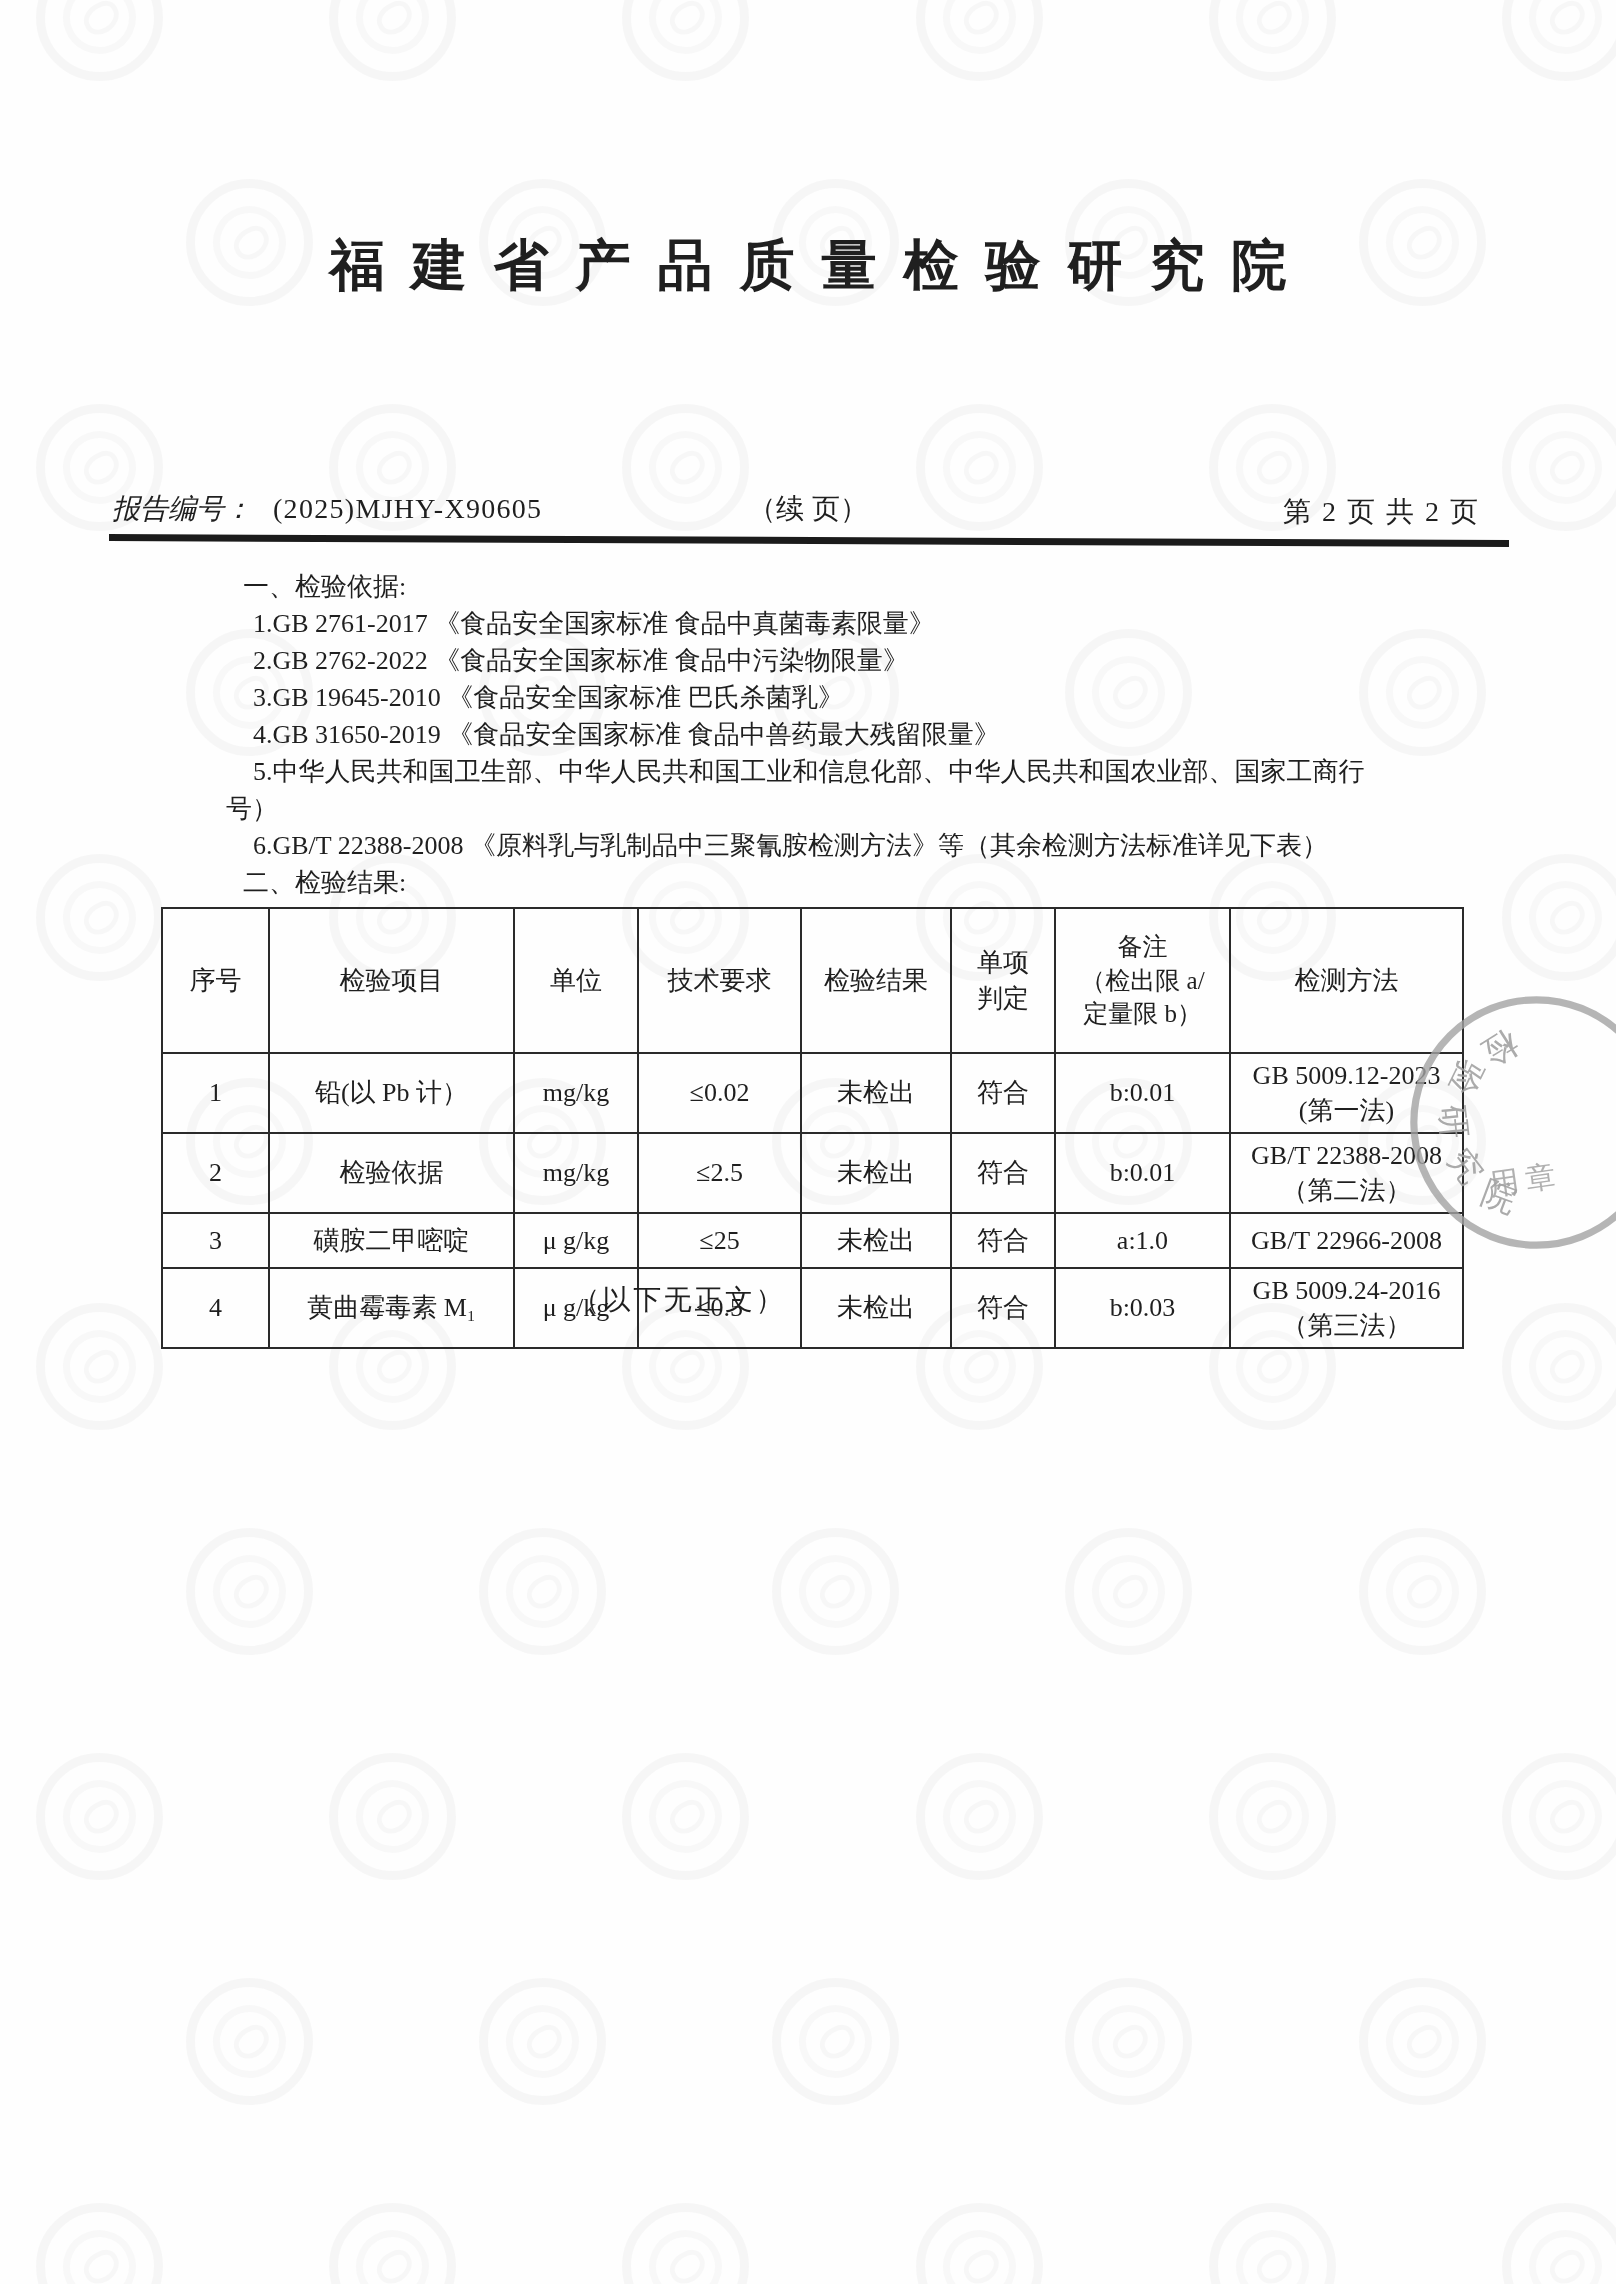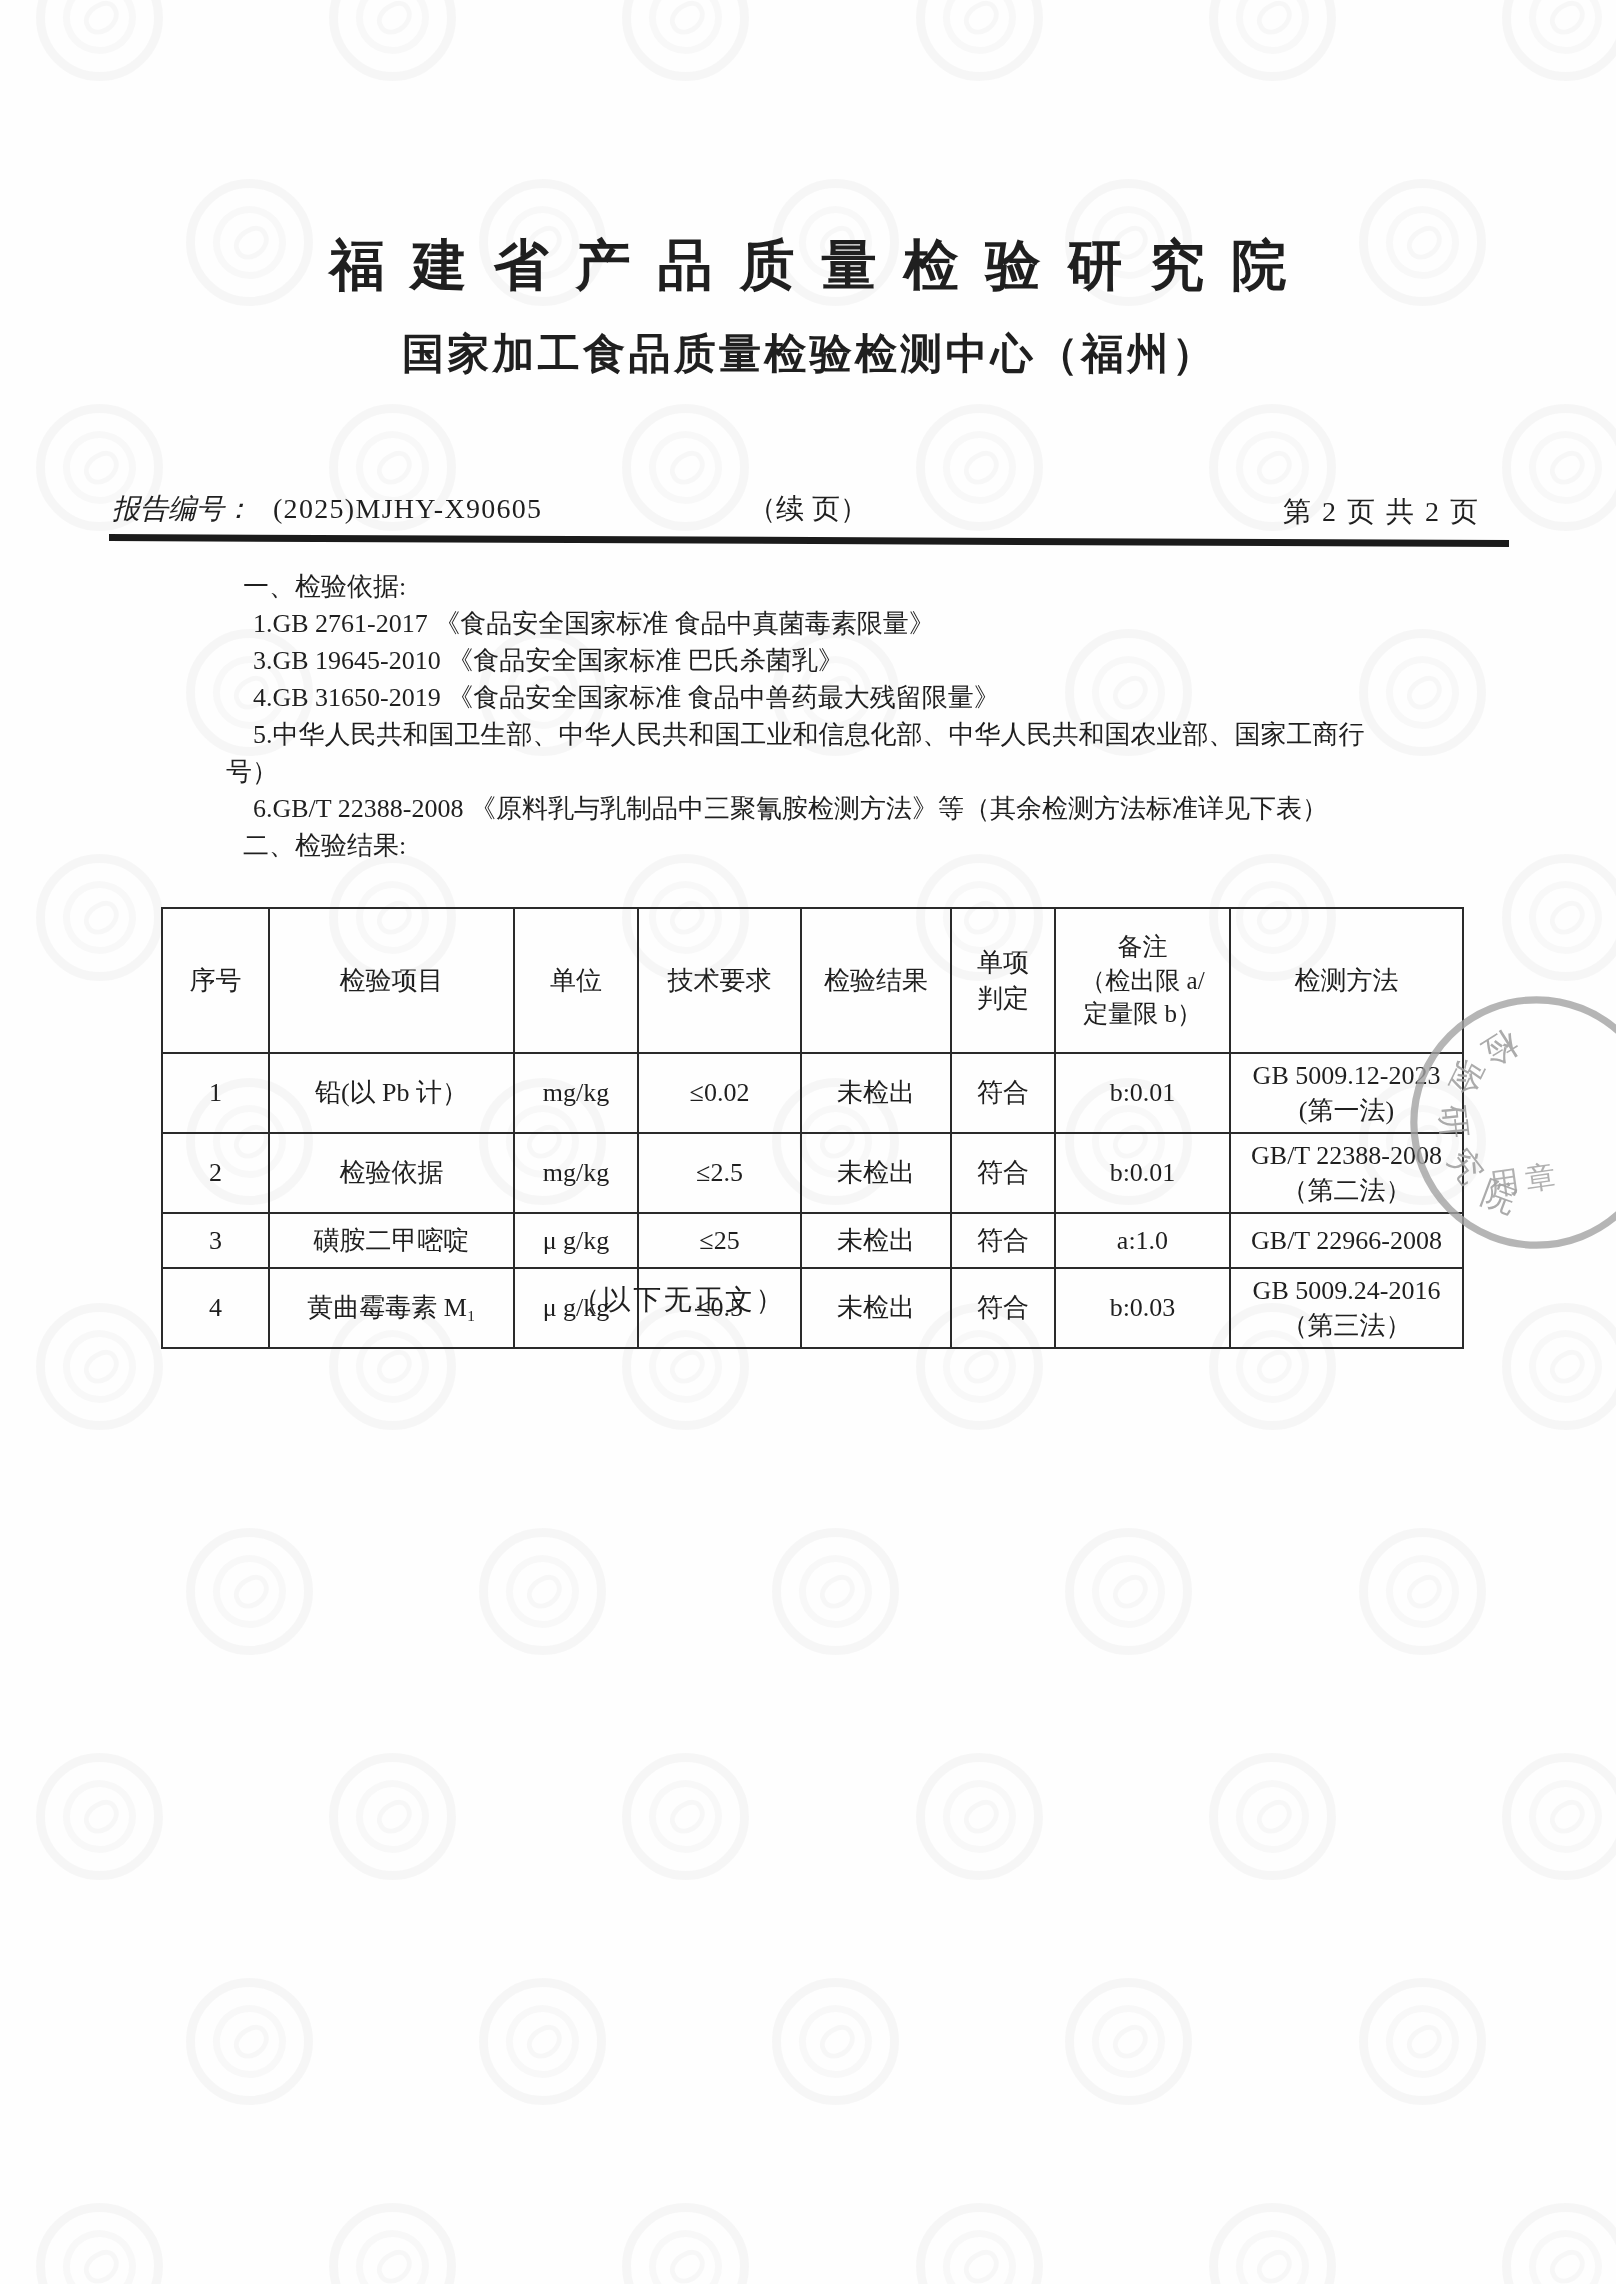--- a/index.html
+++ b/index.html
@@ -131,35 +131,35 @@
       <div class="wm" style="left: 1359px; top: 1978px;"></div>
       <div class="wm" style="left: 36px; top: 2203px;"></div>
       <div class="wm" style="left: 329px; top: 2203px;"></div>
       <div class="wm" style="left: 622px; top: 2203px;"></div>
       <div class="wm" style="left: 916px; top: 2203px;"></div>
       <div class="wm" style="left: 1209px; top: 2203px;"></div>
       <div class="wm" style="left: 1502px; top: 2203px;"></div>
     </div>
 
   <div class="title1">福建省产品质量检验研究院</div>
-  <div class="title2">国家加工食品质量检验检测中心（福州）</div>
 
   <div class="meta">
     <span class="meta-left">
       <span class="meta-label">报告编号：</span><span class="meta-value">(2025)MJHY-X90605</span>
     </span>
     <span class="meta-center">（续 页）</span>
     <span class="meta-right">第 2 页  共 2 页</span>
   </div>
 
   <div class="rule"></div>
 
   <div class="bodytext">
     <div class="bline ind-a">一、检验依据:</div>
     <div class="bline ind-b">1.GB 2761-2017 《食品安全国家标准  食品中真菌毒素限量》</div>
+    <div class="bline ind-b">2.GB 2762-2022 《食品安全国家标准  食品中污染物限量》</div>
     <div class="bline ind-b">3.GB 19645-2010 《食品安全国家标准  巴氏杀菌乳》</div>
     <div class="bline ind-b">4.GB 31650-2019 《食品安全国家标准  食品中兽药最大残留限量》</div>
     <div class="bline ind-b">5.中华人民共和国卫生部、中华人民共和国工业和信息化部、中华人民共和国农业部、国家工商行</div>
     <div class="bline ind-c">号）</div>
     <div class="bline ind-b">6.GB/T 22388-2008 《原料乳与乳制品中三聚氰胺检测方法》等（其余检测方法标准详见下表）</div>
     <div class="bline ind-a">二、检验结果:</div>
   </div>
 
   <table class="results">
     <colgroup>

